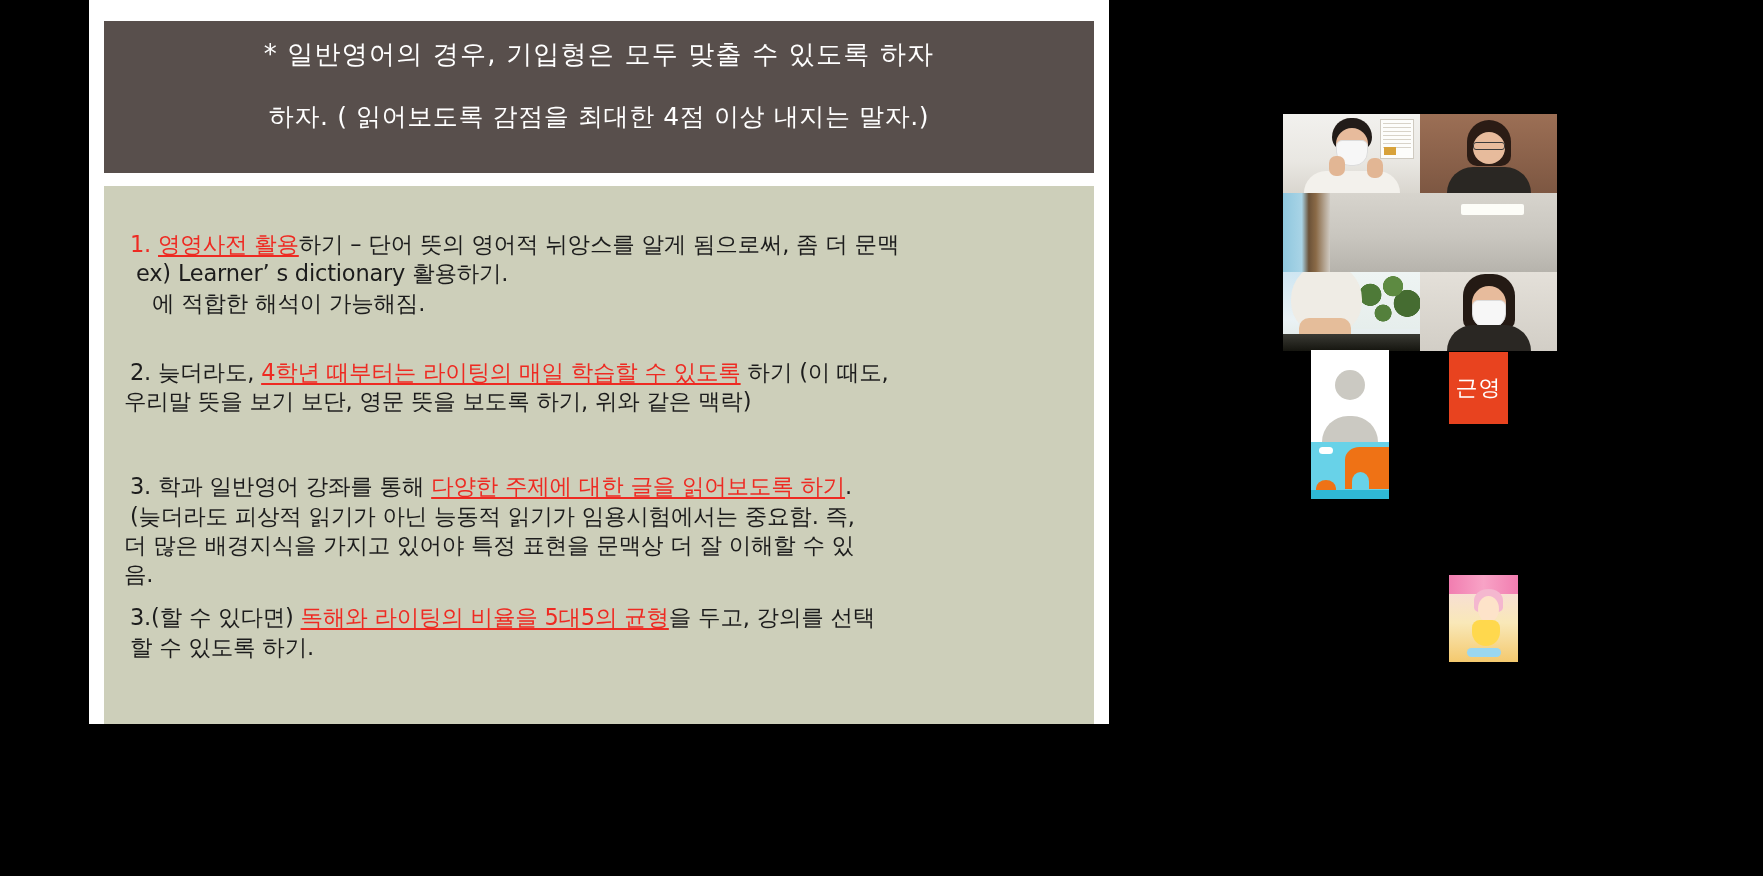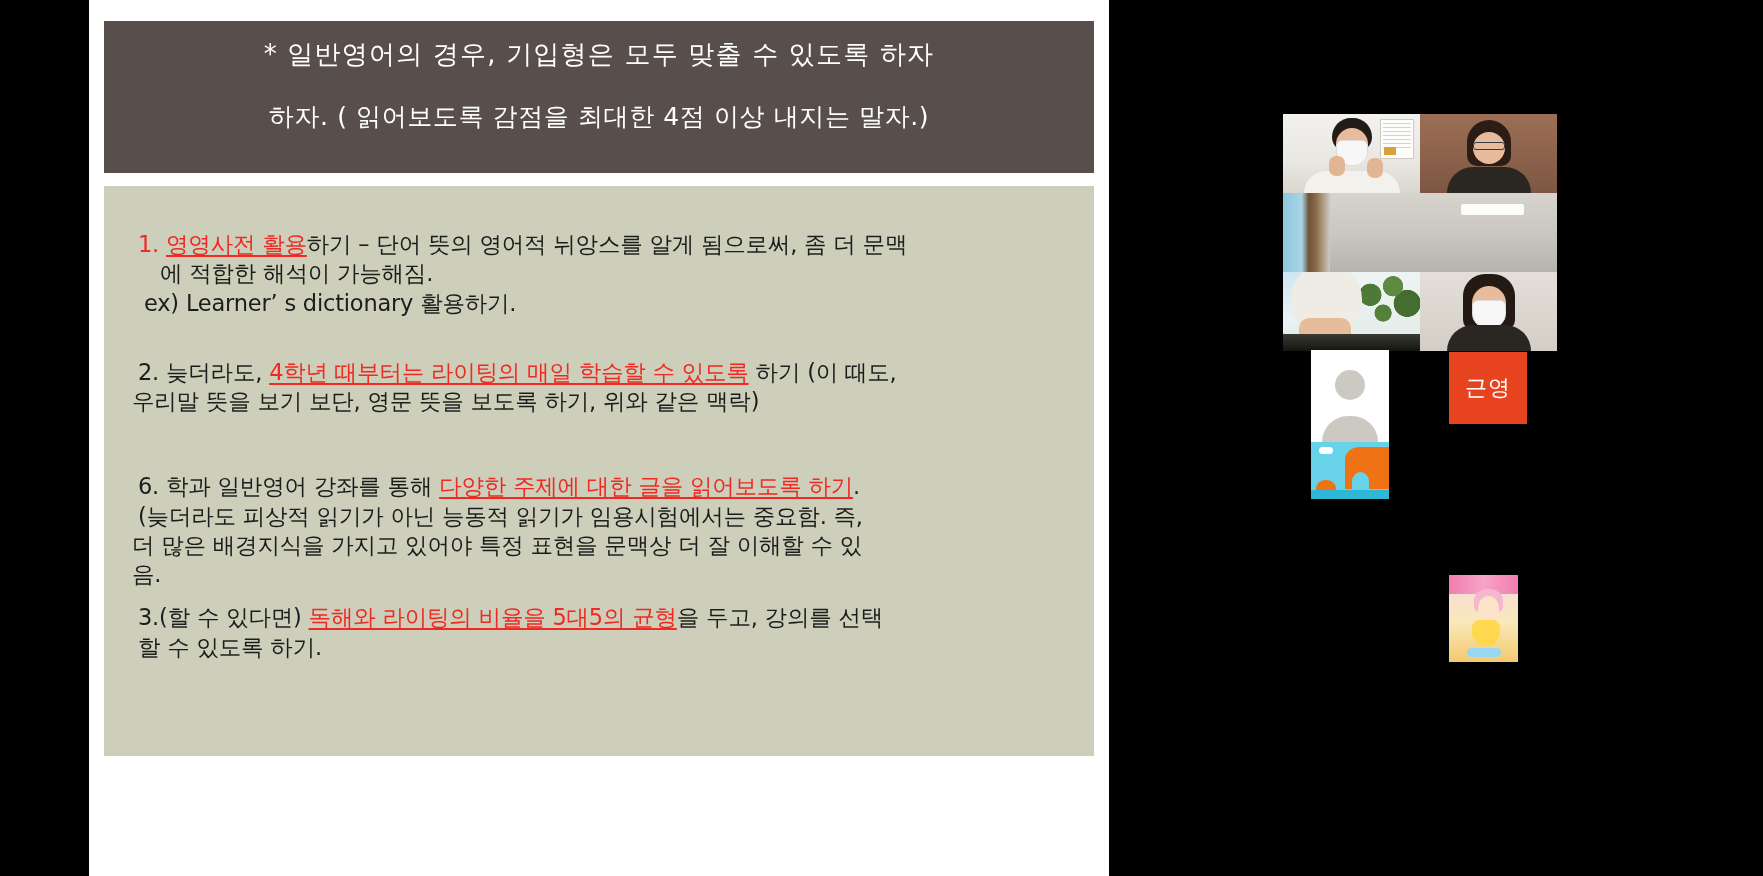--- a/index.html
+++ b/index.html
@@ -21,21 +21,21 @@
     height: 876px;
     background: #000000;
   }
 
   
   .slide-stage {
     position: absolute;
     left: 89px;
     top: 0px;
     width: 1020px;
-    height: 876px;
+    height: 724px;
     background: #ffffff;
     overflow: hidden;
   }
 
   .slide-inner {
     position: absolute;
     left: 0;
     top: 0;
     width: 1020px;
     height: 876px;
@@ -76,21 +76,21 @@
 
   
   .body-panel {
     position: absolute;
     left: 15px;
     top: 186px;
     width: 990px;
     height: 570px;
     background: #cdcfba;
     box-sizing: border-box;
-    padding: 44px 28px 20px 28px;
+    padding: 44px 28px 20px 20px;
     color: #1c1c1c;
   }
 
   .ln {
     font-size: 22.5px;
     line-height: 1.30;
     white-space: nowrap;
     letter-spacing: -0.2px;
   }
   .ln.indent-1 { padding-left: 28px; }
@@ -125,21 +125,21 @@
   .tile-a { left: 174px; top: 114px; width: 137px; height: 79px; }
   .tile-b { left: 311px; top: 114px; width: 137px; height: 79px; }
   
   .tile-c { left: 174px; top: 193px; width: 137px; height: 79px; }
   .tile-d { left: 311px; top: 193px; width: 137px; height: 79px; }
   
   .tile-e { left: 174px; top: 272px; width: 137px; height: 79px; }
   .tile-f { left: 311px; top: 272px; width: 137px; height: 79px; }
   
   .tile-g { left: 202px; top: 350px; width: 78px; height: 149px; }
-  .tile-h { left: 340px; top: 352px; width: 78px; height: 72px; }
+  .tile-h { left: 340px; top: 352px; width: 59px; height: 72px; }
   
   .tile-i { left: 340px; top: 575px; width: 69px; height: 87px; }
 
   
   .room-wall {
     position: absolute; inset: 0;
     background: linear-gradient(180deg,#f2f1ee 0%, #e9e7e2 60%, #d9d6cf 100%);
   }
   .calendar {
     position: absolute; right: 6px; top: 5px; width: 32px; height: 38px;
@@ -319,31 +319,31 @@
 
       <div class="banner">
         <div class="banner-line1">* 일반영어의 경우, 기입형은 모두 맞출 수 있도록 하자</div>
         <div class="banner-spacer"></div>
         <div class="banner-line3">하자. ( 읽어보도록 감점을 최대한 4점 이상 내지는 말자.)</div>
       </div>
 
       <div class="body-panel">
 
         <div class="ln indent-3"><span class="red">1.</span><span class="blk"> </span><span class="red-u">영영사전 활용</span><span class="blk">하기 – 단어 뜻의 영어적 뉘앙스를 알게 됨으로써, 좀 더 문맥</span></div>
+        <div class="ln indent-2">ex) Learner’ s dictionary 활용하기.</div>
         <div class="ln indent-1">에 적합한 해석이 가능해짐.</div>
-        <div class="ln indent-2">ex) Learner’ s dictionary 활용하기.</div>
 
         <div class="gap-md"></div>
 
         <div class="ln indent-3"><span class="blk">2. 늦더라도, </span><span class="red-u">4학년 때부터는 라이팅의 매일 학습할 수 있도록</span><span class="blk"> 하기 (이 때도,</span></div>
         <div class="ln">우리말 뜻을 보기 보단, 영문 뜻을 보도록 하기, 위와 같은 맥락)</div>
 
         <div class="gap-lg"></div>
 
-        <div class="ln indent-3"><span class="blk">6. 학과 일반영어 강좌를 통해 </span><span class="red-u">다양한 주제에 대한 글을 읽어보도록 하기</span><span class="blk">.</span></div>
+        <div class="ln indent-3"><span class="blk">3. 학과 일반영어 강좌를 통해 </span><span class="red-u">다양한 주제에 대한 글을 읽어보도록 하기</span><span class="blk">.</span></div>
         <div class="ln indent-3">(늦더라도 피상적 읽기가 아닌 능동적 읽기가 임용시험에서는 중요함. 즉,</div>
         <div class="ln">더 많은 배경지식을 가지고 있어야 특정 표현을 문맥상 더 잘 이해할 수 있</div>
         <div class="ln">음.</div>
 
         <div class="gap-sm"></div>
 
         <div class="ln indent-3"><span class="blk">3.(할 수 있다면) </span><span class="red-u">독해와 라이팅의 비율을 5대5의 균형</span><span class="blk">을 두고, 강의를 선택</span></div>
         <div class="ln indent-3">할 수 있도록 하기.</div>
 
       </div>

